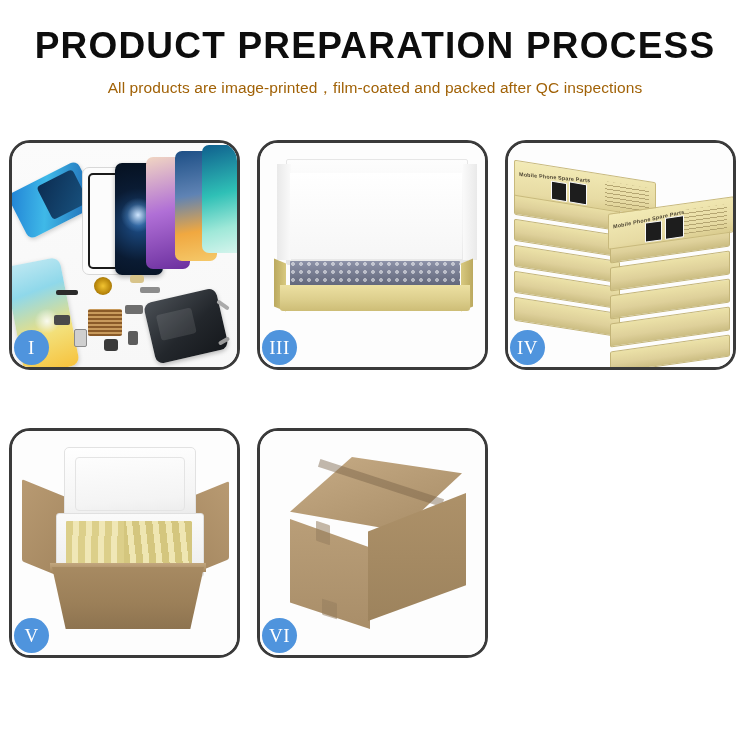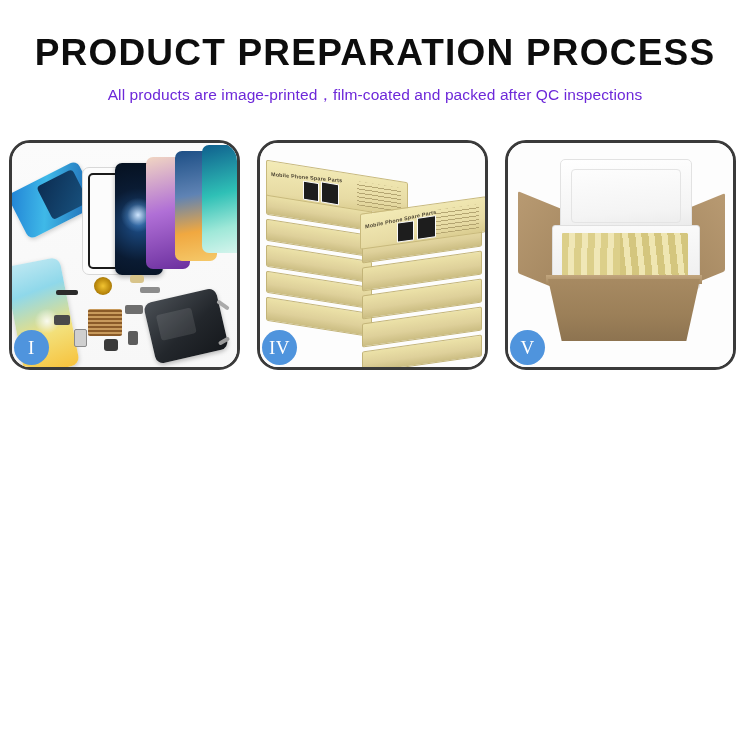--- a/index.html
+++ b/index.html
@@ -4,27 +4,27 @@
 <style>
   html,body{margin:0;padding:0;}
   body{
     width:750px;height:750px;background:#ffffff;
     font-family:"Liberation Sans", sans-serif;
     overflow:hidden;position:relative;
   }
   .page{width:750px;height:750px;position:relative;}
 
   
-  .header{padding-top:34px;text-align:center;}
+  .header{padding-top:27px;text-align:center;}
   .title{
     font-size:37px;font-weight:700;letter-spacing:1.2px;color:#0d0d0d;
     line-height:1;white-space:nowrap;
   }
   .subtitle{
-    margin-top:14px;font-size:15.5px;color:#6d28d9;font-weight:400;
+    margin-top:14px;font-size:15.5px;color:#a16207;font-weight:400;
     letter-spacing:.1px;white-space:nowrap;
   }
 
   
   .grid{
     position:absolute;left:9px;top:140px;width:733px;
     display:grid;grid-template-columns:repeat(3,231px);
     grid-template-rows:230px 230px;
     column-gap:17px;row-gap:58px;
   }
@@ -364,20 +364,31 @@
         <div class="chip c6"></div>
         <div class="chip c7"></div>
         <div class="chip c8"></div>
         <div class="chip c9"></div>
         <div class="chip c10"></div>
       </div>
       <div class="badge">I</div>
     </div>
 
 
+    <div class="panel">
+      <div class="photo p3">
+        <div class="b3-lid"></div>
+        <div class="b3-foam"></div>
+        <div class="b3-wrap"></div>
+        <div class="b3-left"></div>
+        <div class="b3-right"></div>
+        <div class="b3-front"></div>
+      </div>
+      <div class="badge">III</div>
+    </div>
 
     <div class="panel">
       <div class="photo p4">
         <div class="stack">
           <div class="bx l5"></div>
           <div class="bx l4"></div>
           <div class="bx l3"></div>
           <div class="bx l2"></div>
           <div class="bx l1"></div>
           <div class="lid top1">
@@ -408,15 +419,26 @@
         <div class="v-flapR"></div>
         <div class="v-foam-lid"></div>
         <div class="v-foam-body"></div>
         <div class="v-inner"></div>
         <div class="v-rim"></div>
         <div class="v-front"></div>
       </div>
       <div class="badge">V</div>
     </div>
 
+    <div class="panel">
+      <div class="photo p6">
+        <div class="c-top"></div>
+        <div class="c-seam"></div>
+        <div class="c-left"></div>
+        <div class="c-right"></div>
+        <div class="c-tape t1"></div>
+        <div class="c-tape t2"></div>
+      </div>
+      <div class="badge">VI</div>
+    </div>
 
   </div>
 </div>
 
 </body></html>

